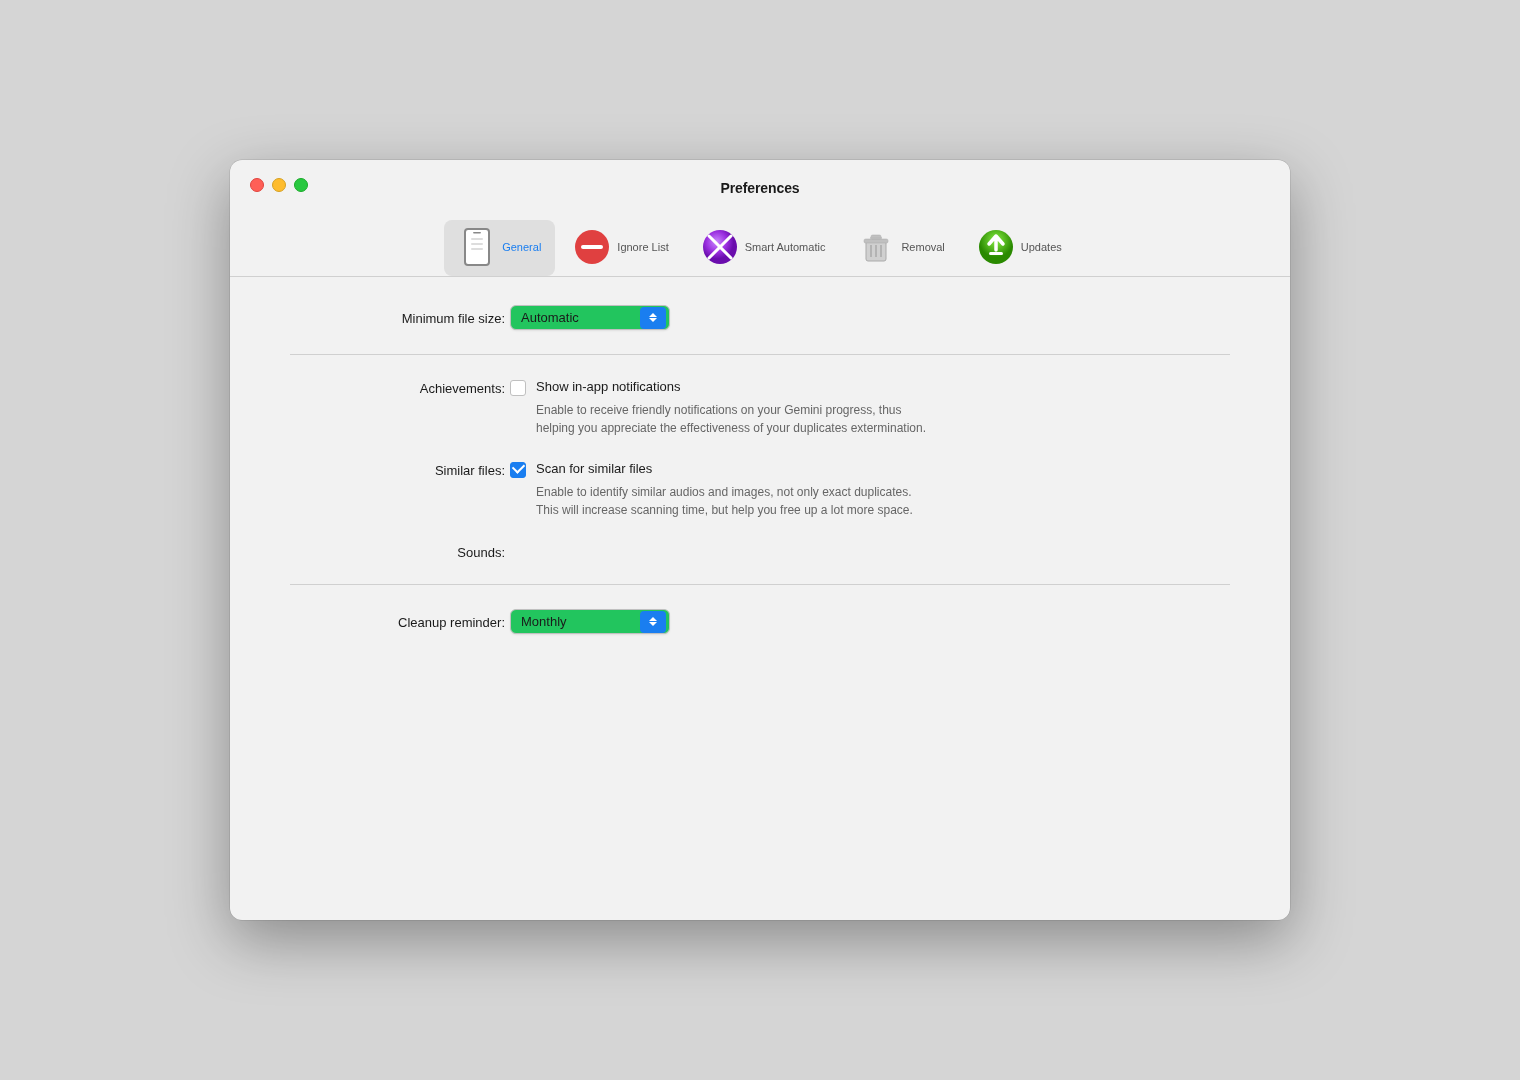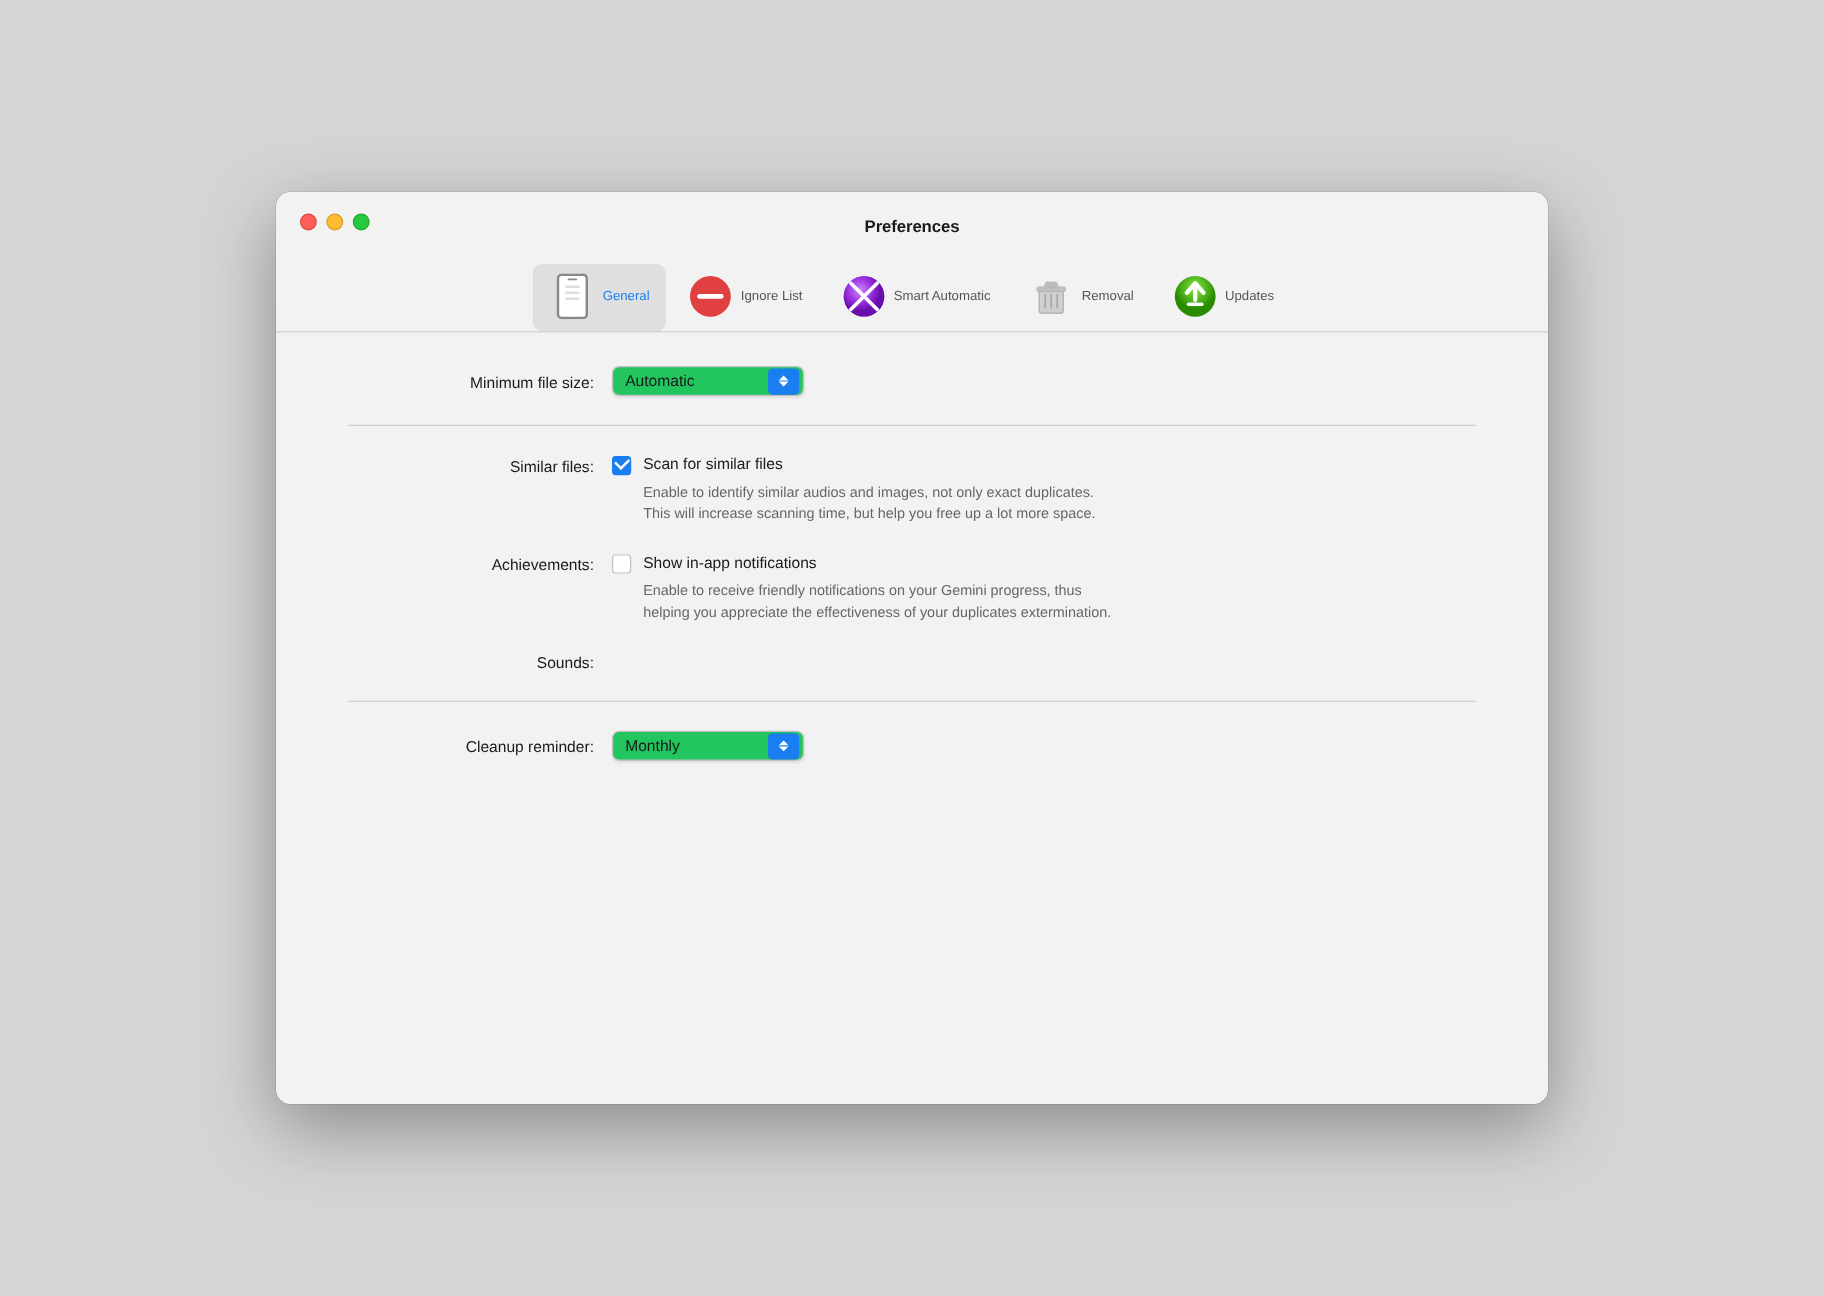--- a/index.html
+++ b/index.html
@@ -116,21 +116,21 @@
     
     .pref-row {
       display: flex;
       align-items: flex-start;
       margin-bottom: 0;
     }
 
     .pref-label {
       width: 220px;
       text-align: right;
-      padding-right: 15px;
+      padding-right: 5px;
       font-size: 13px;
       color: #1a1a1a;
       padding-top: 2px;
       flex-shrink: 0;
       font-weight: 400;
     }
 
     .pref-control {
       flex: 1;
     }
@@ -354,43 +354,43 @@
             <option>1 MB</option>
           </select>
           <div class="select-arrow"></div>
         </div>
       </div>
     </div>
 
     <hr class="divider">
 
     <div class="pref-row" style="margin-bottom: 24px;">
+      <div class="pref-label">Achievements:</div>
+      <div class="pref-control">
+        <div class="checkbox-row">
+          <input type="checkbox" class="mac-checkbox" style="">
+          <span class="checkbox-label">Show in-app notifications</span>
+        </div>
+        <div class="checkbox-description">
+          Enable to receive friendly notifications on your Gemini progress, thus<br>
+          helping you appreciate the effectiveness of your duplicates extermination.
+        </div>
+      </div>
+    </div>
+
+    <div class="pref-row" style="margin-bottom: 24px;">
       <div class="pref-label">Similar files:</div>
       <div class="pref-control">
         <div class="checkbox-row">
           <input type="checkbox" class="mac-checkbox" checked="" style="">
           <span class="checkbox-label">Scan for similar files</span>
         </div>
         <div class="checkbox-description">
           Enable to identify similar audios and images, not only exact duplicates.<br>
           This will increase scanning time, but help you free up a lot more space.
-        </div>
-      </div>
-    </div>
-
-    <div class="pref-row" style="margin-bottom: 24px;">
-      <div class="pref-label">Achievements:</div>
-      <div class="pref-control">
-        <div class="checkbox-row">
-          <input type="checkbox" class="mac-checkbox" style="">
-          <span class="checkbox-label">Show in-app notifications</span>
-        </div>
-        <div class="checkbox-description">
-          Enable to receive friendly notifications on your Gemini progress, thus<br>
-          helping you appreciate the effectiveness of your duplicates extermination.
         </div>
       </div>
     </div>
 
     <div class="pref-row" style="margin-bottom: 16px;">
       <div class="pref-label">Sounds:</div>
     </div>
 
     <hr class="divider">
 

